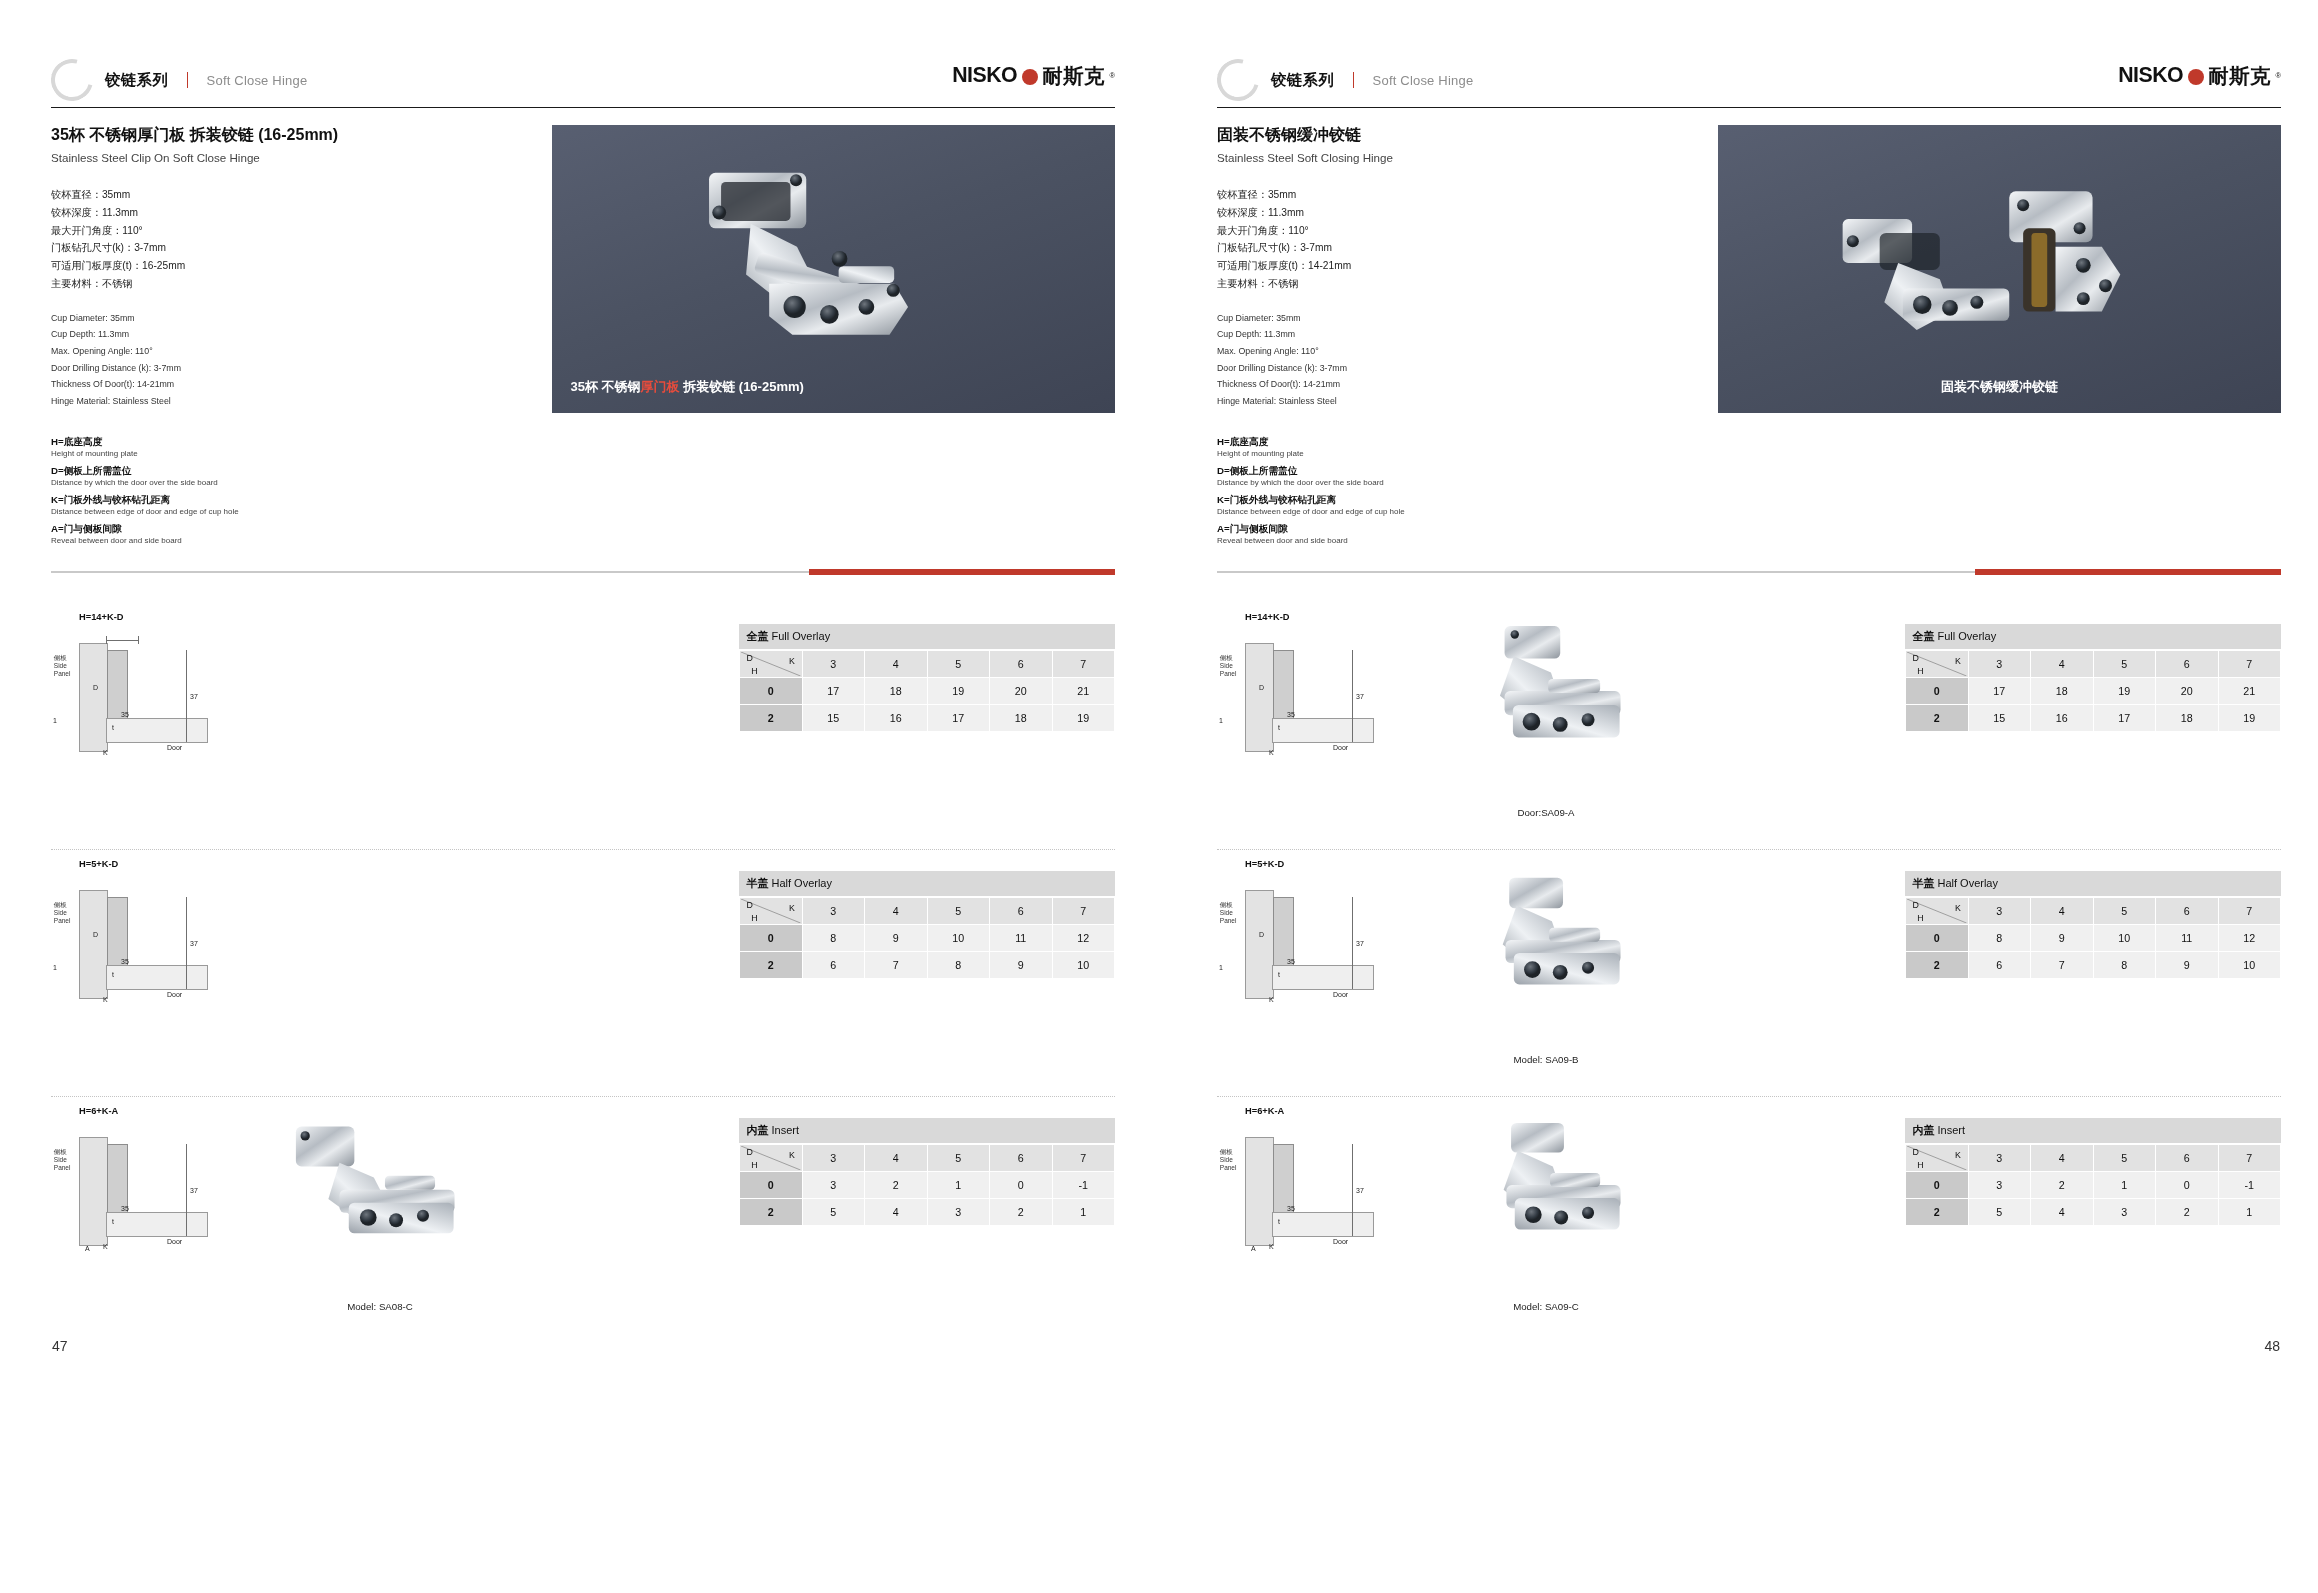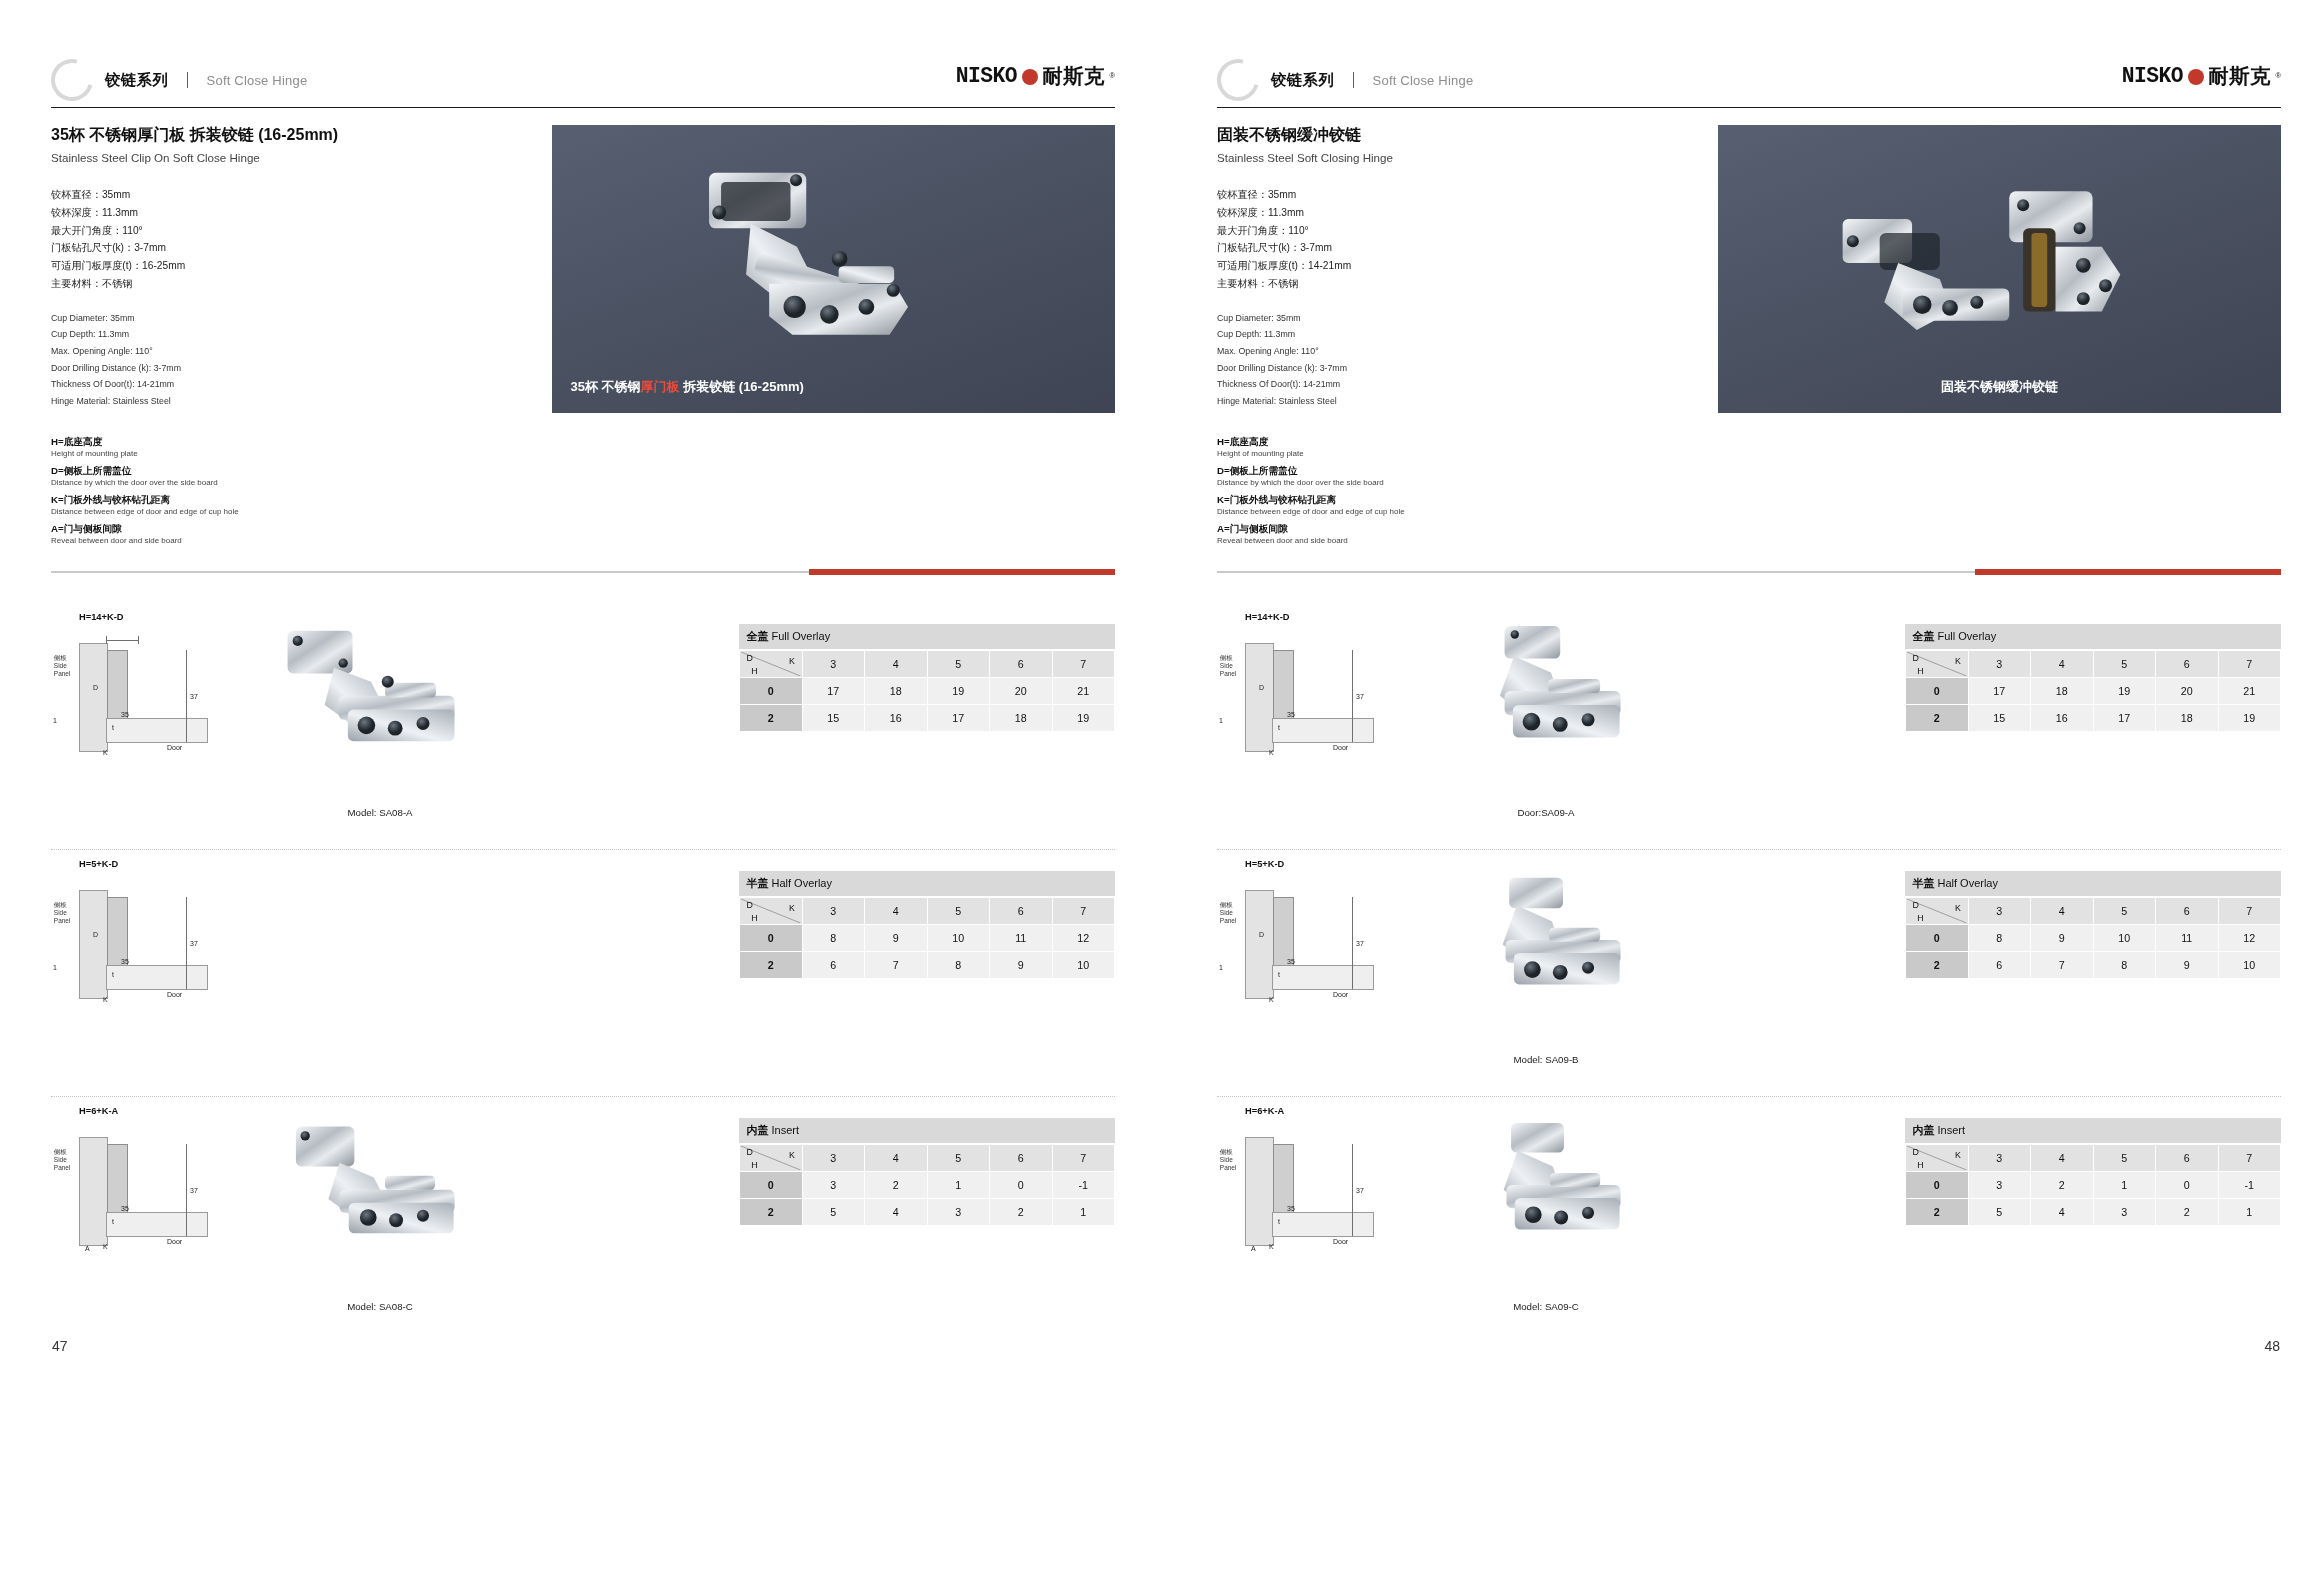--- a/index.html
+++ b/index.html
@@ -82,21 +82,20 @@
     top: 2.8px;
     display: flex;
     align-items: center;
     gap: 4.6px;
   }
   .brand-mark {
     font-size: 21.3px;
     font-weight: bold;
     letter-spacing: -0.5px;
     color: #111;
-    font-family: Liberation Mono, monospace;
   }
   .brand-dot {
     width: 16px; height: 16px;
     border-radius: 50%;
     background: #c0392b;
     display: inline-block;
     position: relative;
     top: 1.4px;
   }
   .brand-cn {
@@ -523,38 +522,20 @@
             <div class="dim" style="left:139px;top:59px;">37</div>
             <div class="vline" style="left:135px;top:16px;height:92px;"></div>
             <div class="dim" style="left:70px;top:77px;">35</div>
             <div class="dim" style="left:1.9px;top:83px;">1</div>
             <div class="dim" style="left:42px;top:50px;">D</div>
             <div class="dim" style="left:52px;top:115px;">K</div>
             <div class="dim" style="left:61px;top:90px;">t</div>
             <div class="dim" style="left:116px;top:110px;">Door</div>
           </div>
         </div>
-        <div class="render">
-          <svg class="render-img" viewBox="0 0 470 370">
-            <g>
-              <rect x="40" y="40" width="140" height="92" rx="12" fill="url(#mtl)"></rect>
-              <circle cx="62" cy="62" r="11" fill="url(#hole)"></circle>
-              <circle cx="160" cy="110" r="10" fill="url(#hole)"></circle>
-              <path d="M140 120 L220 150 L250 210 L190 250 L120 200 Z" fill="url(#mtl2)"></path>
-              <rect x="150" y="180" width="250" height="52" rx="12" fill="url(#mtl)"></rect>
-              <rect x="170" y="210" width="230" height="68" rx="12" fill="url(#mtl2)"></rect>
-              <circle cx="210" cy="244" r="19" fill="url(#hole)"></circle>
-              <circle cx="272" cy="250" r="16" fill="url(#hole)"></circle>
-              <circle cx="332" cy="240" r="14" fill="url(#hole)"></circle>
-              <rect x="250" y="152" width="110" height="32" rx="9" fill="url(#mtl)"></rect>
-              <circle cx="256" cy="150" r="13" fill="url(#hole)"></circle>
-            </g>
-          </svg>
-          <div class="model-label">Model: SA08-A</div>
-        </div>
         <div class="tbl-wrap">
           <div class="tbl-title"><span>全盖</span> <span class="en">Full Overlay</span></div>
           <table class="ov">
             <tbody>
                 <tr class="head">
               <td class="corner">
                 <div class="corner-inner">
                   <svg class="corner-slash" viewBox="0 0 100 50" preserveAspectRatio="none">
                         <line x1="0" y1="0" x2="100" y2="50" stroke="#8f8f8f" stroke-width="1.5"></line>
                       </svg>

